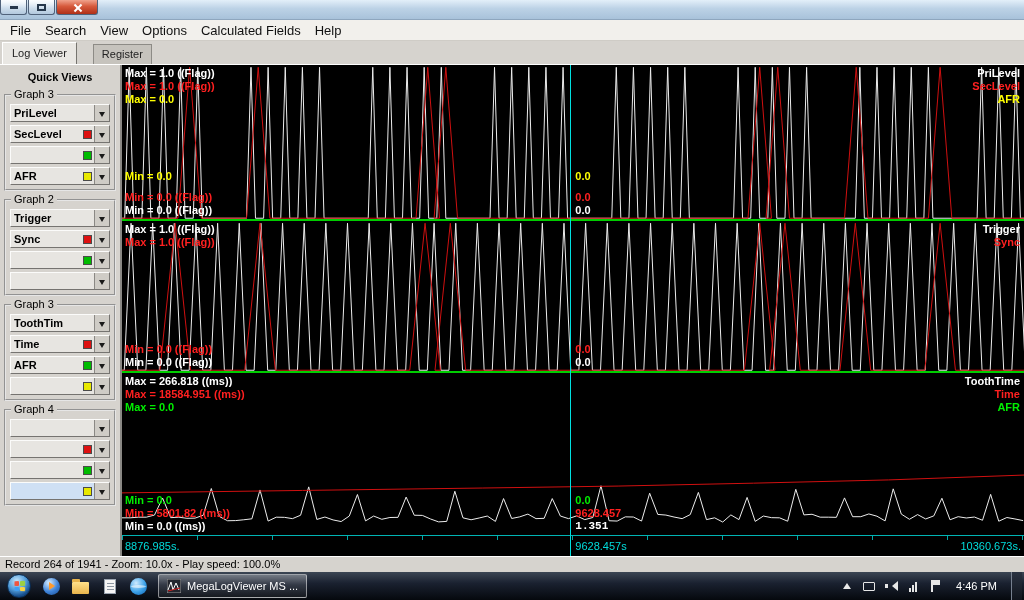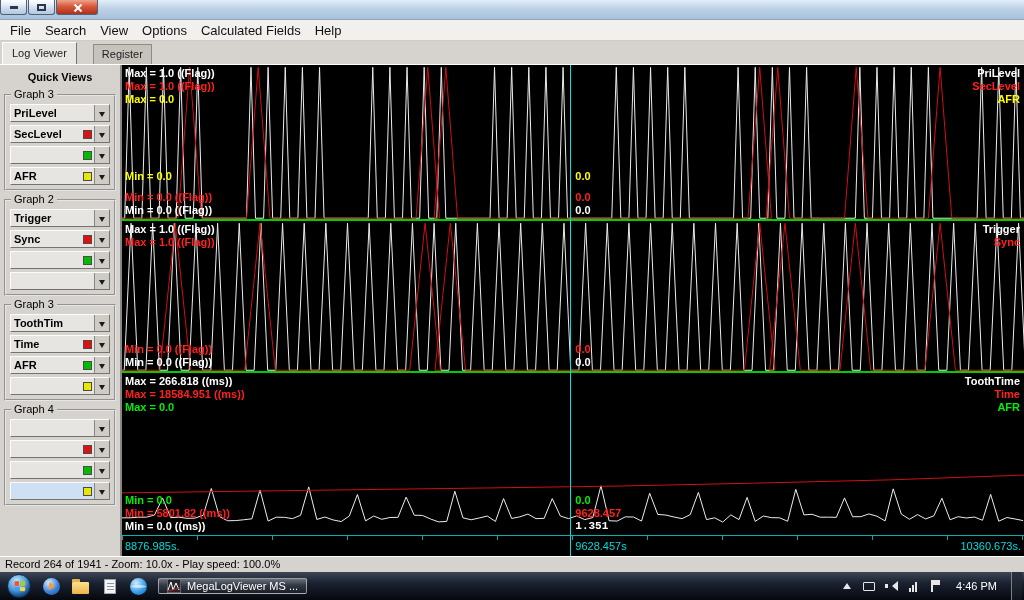--- a/index.html
+++ b/index.html
@@ -79,21 +79,21 @@
   .orb-flag i:nth-child(4){background:#fbd343}
   .qicon{width:27px;height:24px;display:flex;align-items:center;justify-content:center;border-radius:2px}
   .wmp-ball{width:17px;height:17px;border-radius:50%;background:radial-gradient(circle at 35% 28%,#d6ecff,#3d82d8 55%,#1b4c90);position:relative}
   .wmp-ball::after{content:"";position:absolute;left:6px;top:4px;width:0;height:0;border:4px solid transparent;border-left:6px solid #ff9a2e}
   .folder{width:17px;height:12px;background:linear-gradient(#ffe08a,#e8b44c);border-radius:1px;position:relative;margin-top:3px}
   .folder::before{content:"";position:absolute;top:-3px;left:0;width:8px;height:3px;background:#e8b44c;border-radius:1px 1px 0 0}
   .doc{width:12px;height:15px;background:#f4f4f4;border:1px solid #9aa4b0;position:relative}
   .doc::after{content:"";position:absolute;left:2px;top:3px;width:7px;height:1px;background:#8b95a1;box-shadow:0 3px 0 #8b95a1,0 6px 0 #8b95a1}
   .sphere{width:17px;height:17px;border-radius:50%;background:radial-gradient(circle at 36% 30%,#cfeaff,#3aa0e8 55%,#0f5ca8);position:relative}
   .sphere::after{content:"";position:absolute;left:1px;top:7px;width:15px;height:3px;background:rgba(255,255,255,.55);border-radius:50%}
-  .task-app{height:16px;display:flex;align-items:center;gap:6px;padding:0 8px;background:linear-gradient(rgba(255,255,255,.32),rgba(255,255,255,.12) 45%,rgba(255,255,255,.05));border:1px solid rgba(255,255,255,.5);border-radius:2px;font-size:11px;max-width:200px;margin-left:4px;overflow:hidden;white-space:nowrap}
+  .task-app{height:24px;display:flex;align-items:center;gap:6px;padding:0 8px;background:linear-gradient(rgba(255,255,255,.32),rgba(255,255,255,.12) 45%,rgba(255,255,255,.05));border:1px solid rgba(255,255,255,.5);border-radius:2px;font-size:11px;max-width:200px;margin-left:4px;overflow:hidden;white-space:nowrap}
   .tray{margin-left:auto;display:flex;align-items:center;gap:8px;padding-right:2px}
   .up-arrow{width:0;height:0;border:4px solid transparent;border-bottom:6px solid #e9e9e9;margin-top:-4px}
   .ti{display:flex;align-items:center;justify-content:center;width:14px;height:16px}
   .monitor{width:12px;height:9px;border:1.5px solid #e6e6e6;border-radius:1px}
   .volume{position:relative;width:12px;height:12px}
   .volume::before{content:"";position:absolute;left:0;top:4px;width:3px;height:4px;background:#e6e6e6}
   .volume::after{content:"";position:absolute;left:2px;top:1px;width:0;height:0;border:5px solid transparent;border-right:6px solid #e6e6e6}
   .bars{display:flex;align-items:flex-end;gap:1px;height:11px}
   .bars i{width:2px;background:#e6e6e6;display:block}
   .bars i:nth-child(1){height:4px}

